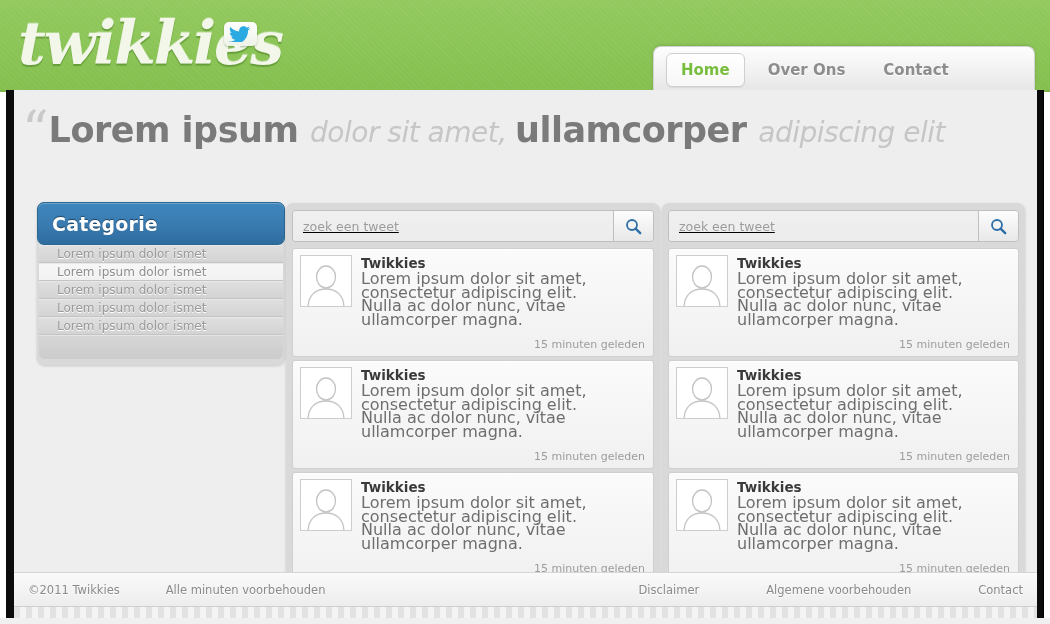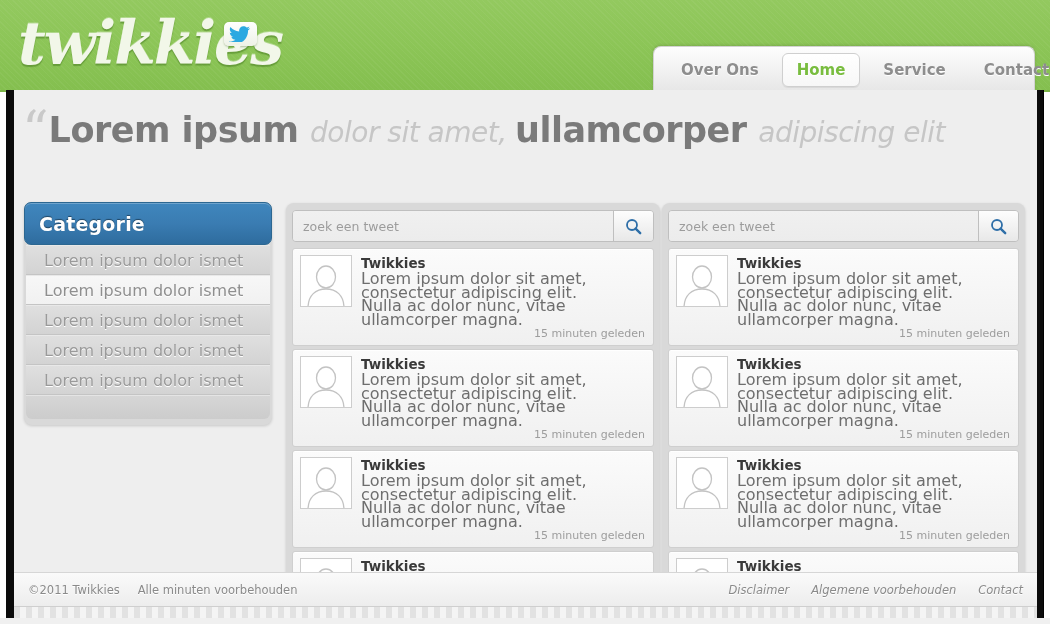--- a/index.html
+++ b/index.html
@@ -185,25 +185,25 @@
     font-size: 19px;
     font-weight: bold;
     color: #ffffff;
     text-shadow: 0 -1px 1px rgba(0,0,0,0.45);
     letter-spacing: 0.2px;
   }
 
   
   .cat-list { padding: 0 2px; }
   .cat-item {
-    height: 30px;
+    height: 18px;
     display: flex;
     align-items: center;
     padding-left: 18px;
-    font-size: 16px;
+    font-size: 12px;
     color: #9a9a9a;
     text-shadow: 0 1px 0 #fff;
     background: linear-gradient(to bottom, #dfdfdf, #d3d3d3);
     border-bottom: 1px solid #c4c4c4;
     border-top: 1px solid #e8e8e8;
     cursor: pointer;
   }
   .cat-item.hl {
     background: linear-gradient(to bottom, #f7f7f7, #f1f1f1);
     color: #8f8f8f;
@@ -219,20 +219,21 @@
   
   .search-row {
     margin: 7px 6px 6px 6px;
     height: 32px;
     display: flex;
     background: linear-gradient(to bottom, #f1f1f1, #e4e4e4);
     border: 1px solid #bfbfbf;
     border-radius: 4px;
     box-shadow: inset 0 1px 2px rgba(0,0,0,0.08);
     overflow: hidden;
+    text-decoration: underline;
   }
   .search-input {
     flex: 1;
     border: none;
     background: linear-gradient(to bottom, #f0f0f0, #ececec);
     font-size: 12.5px;
     color: #9c9c9c;
     padding: 0 10px;
     outline: none;
     font-family: "DejaVu Sans", "Liberation Sans", sans-serif;
@@ -282,47 +283,47 @@
   .tweet-text {
     font-size: 16px;
     color: #6e6e6e;
     line-height: 13.5px;
   }
   .tweet-time {
     font-size: 11px;
     color: #9d9d9d;
     text-align: right;
     line-height: 14px;
-    margin-top: 1px;
+    margin-top: 12px;
   }
 
   
   .site-footer {
     position: absolute;
     left: 14px;
     top: 572px;
     width: 1023px;
     height: 34px;
     background: linear-gradient(to bottom, #fafafa 0%, #ededed 100%);
     border-top: 1px solid #d6d6d6;
     display: flex;
     align-items: center;
     justify-content: space-between;
     padding: 0 14px;
   }
-  .foot-left, .foot-right { display: flex; align-items: center; }
+  .foot-left, .foot-right { display: flex; align-items: center; gap: 28px; }
   .foot-link {
     font-size: 11.5px;
     color: #8a8a8a;
     text-shadow: 0 1px 0 #fff;
     margin-right: 18px;
     cursor: pointer;
     white-space: nowrap;
   }
-  .foot-right .foot-link { margin-right: 0; margin-left: 22px; font-style: italic; }
+  .foot-right .foot-link { margin-right: 0; margin-left: 39px; }
   .foot-static { cursor: default; }
 
   .stripe-bar {
     position: absolute;
     left: 14px;
     top: 606px;
     width: 1023px;
     height: 18px;
     background: repeating-linear-gradient(
       to right,
@@ -346,36 +347,35 @@
     <div class="logo">
       <div class="logo-text">twikkies</div>
       <div class="bird-bubble">
         <svg width="22" height="16" viewBox="0 0 22 16">
           <path d="M21 2.2c-.8.35-1.6.58-2.5.69.9-.54 1.58-1.39 1.9-2.41-.84.5-1.77.86-2.76 1.06C16.85.69 15.7.2 14.45.2c-2.4 0-4.35 1.95-4.35 4.35 0 .34.04.67.11.99C6.6 5.36 3.5 3.68 1.42 1.12c-.37.64-.59 1.39-.59 2.19 0 1.51.77 2.84 1.94 3.62-.71-.02-1.39-.22-1.97-.54v.05c0 2.11 1.5 3.87 3.49 4.27-.36.1-.75.15-1.15.15-.28 0-.55-.03-.82-.08.55 1.73 2.16 2.99 4.06 3.02-1.49 1.17-3.36 1.86-5.4 1.86-.35 0-.7-.02-1.04-.06 1.93 1.23 4.22 1.95 6.68 1.95 8.01 0 12.4-6.64 12.4-12.4l-.01-.56c.85-.62 1.59-1.38 2.17-2.26z" fill="#2ba9e1"></path>
         </svg>
       </div>
     </div>
 
     <div class="navbar">
+      <div class="nav-item active">Home</div>
       <div class="nav-item">Over Ons</div>
-      <div class="nav-item active">Home</div>
-      <div class="nav-item">Service</div>
       <div class="nav-item">Contact</div>
     </div>
   </div>
 
   <div class="frame"></div>
 
   <div class="canvas">
 
     <div class="quote">
       <span class="quote-mark">“</span><span class="q-strong">Lorem ipsum </span><span class="q-light">dolor sit amet, </span><span class="q-strong">ullamcorper </span><span class="q-light">adipiscing elit</span>
     </div>
 
-    <div class="panel" style="left:10px; top:112px; width:248px;">
+    <div class="panel" style="left:23px; top:112px; width:248px;">
       <div class="panel-head">
         <span class="panel-title">Categorie</span>
       </div>
       <div class="cat-list">
         <div class="cat-item">Lorem ipsum dolor ismet</div>
         <div class="cat-item hl">Lorem ipsum dolor ismet</div>
         <div class="cat-item">Lorem ipsum dolor ismet</div>
         <div class="cat-item">Lorem ipsum dolor ismet</div>
         <div class="cat-item">Lorem ipsum dolor ismet</div>
       </div>

